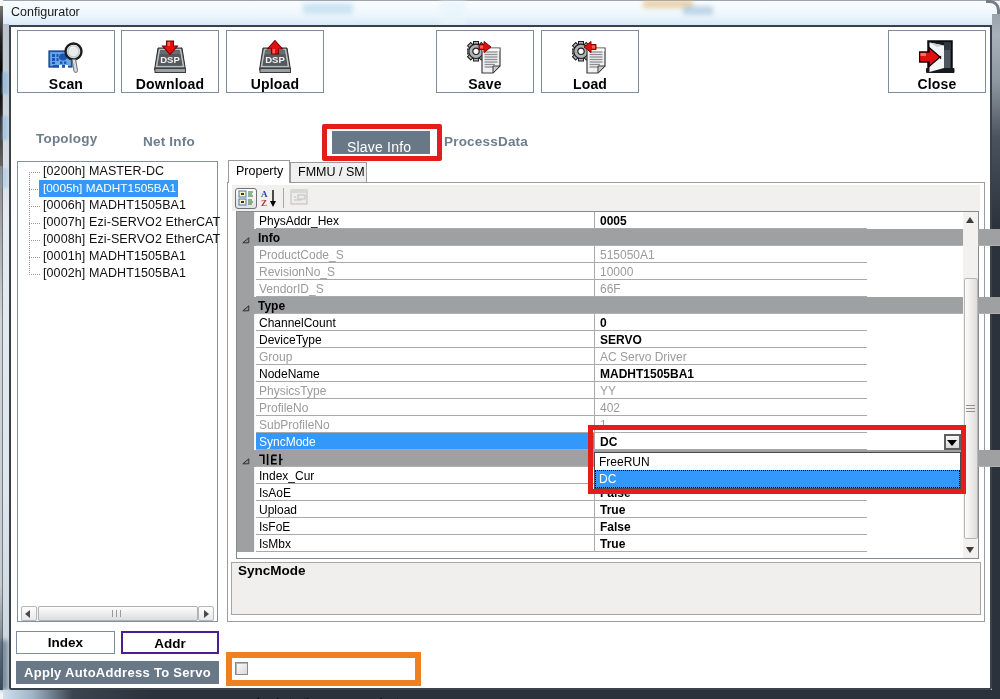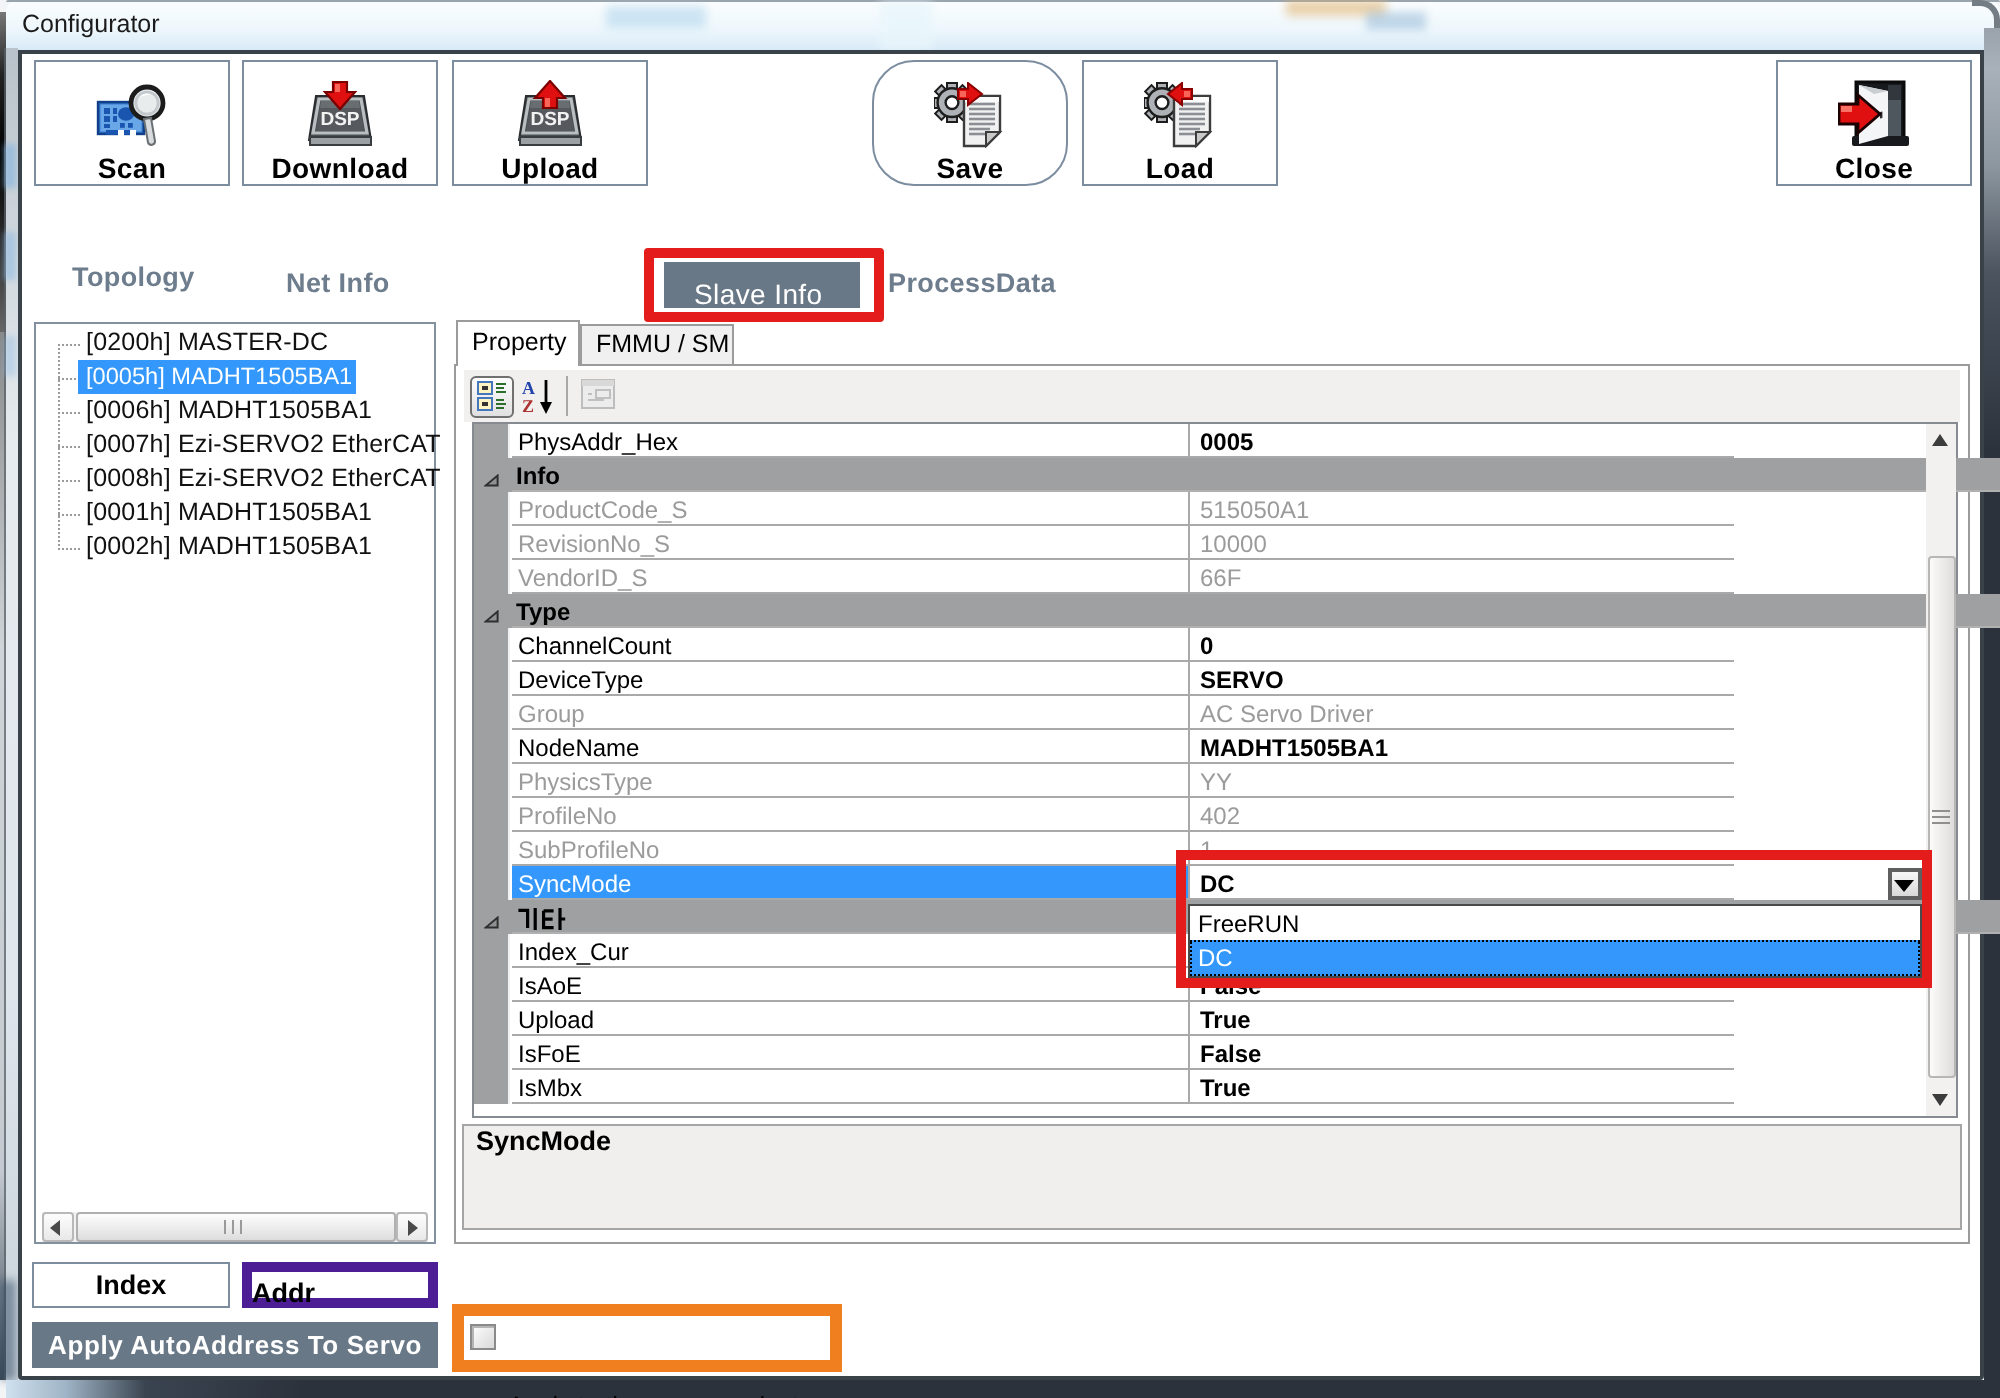--- a/index.html
+++ b/index.html
@@ -54,21 +54,21 @@
 
 <div class="btn" style="left:17px;width:98px;">
     <div class="btnlabel">Scan</div>
   </div>
 <div class="btn" style="left:121px;width:98px;">
     <div class="btnlabel">Download</div>
   </div>
 <div class="btn" style="left:226px;width:98px;">
     <div class="btnlabel">Upload</div>
   </div>
-<div class="btn" style="left:436px;width:98px;border-radius:21px;">
+<div class="btn" style="left:436px;width:98px;">
     <div class="btnlabel">Save</div>
   </div>
 <div class="btn" style="left:541px;width:98px;">
     <div class="btnlabel">Load</div>
   </div>
 <div class="btn" style="left:888px;width:98px;">
     <div class="btnlabel">Close</div>
   </div>
 
 <svg class="abs" style="left:48px;top:42px;" width="36" height="31" viewBox="0 0 36 31">
@@ -400,18 +400,18 @@
 <div class="abs" style="left:238px;top:562.5px;font-size:13.5px;font-weight:bold;color:#000;">SyncMode</div>
 
 <div class="abs" style="left:594px;top:452px;width:367px;height:37px;background:#fff;border:1px solid #4a4a4a;"></div>
 <div class="abs" style="left:599px;top:455px;font-size:12px;color:#000;">FreeRUN</div>
 <div class="abs" style="left:595px;top:470px;width:365px;height:18px;background:#3397fc;border:1px dotted #000;box-sizing:border-box;"></div>
 <div class="abs" style="left:599px;top:472px;font-size:12px;color:#fff;">DC</div>
 
 <div class="abs" style="left:588px;top:425px;width:378px;height:69px;border:5px solid #e41c1c;"></div>
 
 <div class="abs" style="left:16px;top:631px;width:99px;height:23px;background:#fff;border:1px solid #7c8da0;text-align:center;font-size:13.5px;font-weight:bold;color:#000;padding-top:3px;">Index</div>
-<div class="abs" style="left:121px;top:631px;width:98px;height:23px;background:#fff;border:5px solid #4c1d95;text-align:left;font-size:13.5px;font-weight:bold;color:#000;padding-top:3px;">Addr</div>
+<div class="abs" style="left:121px;top:631px;width:98px;height:23px;background:#fff;border:2px solid #4c1d95;text-align:center;font-size:13.5px;font-weight:bold;color:#000;padding-top:3px;">Addr</div>
 <div class="abs" style="left:16px;top:661px;width:203px;height:23px;background:#697887;text-align:center;font-size:13px;font-weight:bold;color:#fff;letter-spacing:0.3px;padding-top:4px;">Apply AutoAddress To Servo</div>
 
 <div class="abs" style="left:226px;top:652px;width:195px;height:34px;border:6px solid #f0801f;background:#fff;"></div>
 <div class="abs" style="left:235px;top:662px;width:13px;height:13px;background:linear-gradient(135deg,#fdfdfd,#d9d9d9);border:1px solid #8a8a8a;box-shadow:inset 1px 1px 0 #b5b5b5;"></div>
 <div class="abs" style="left:254px;top:661px;font-size:12.5px;color:#000;margin-top:35px;">Apply to the same product,</div>
 
 </body></html>

